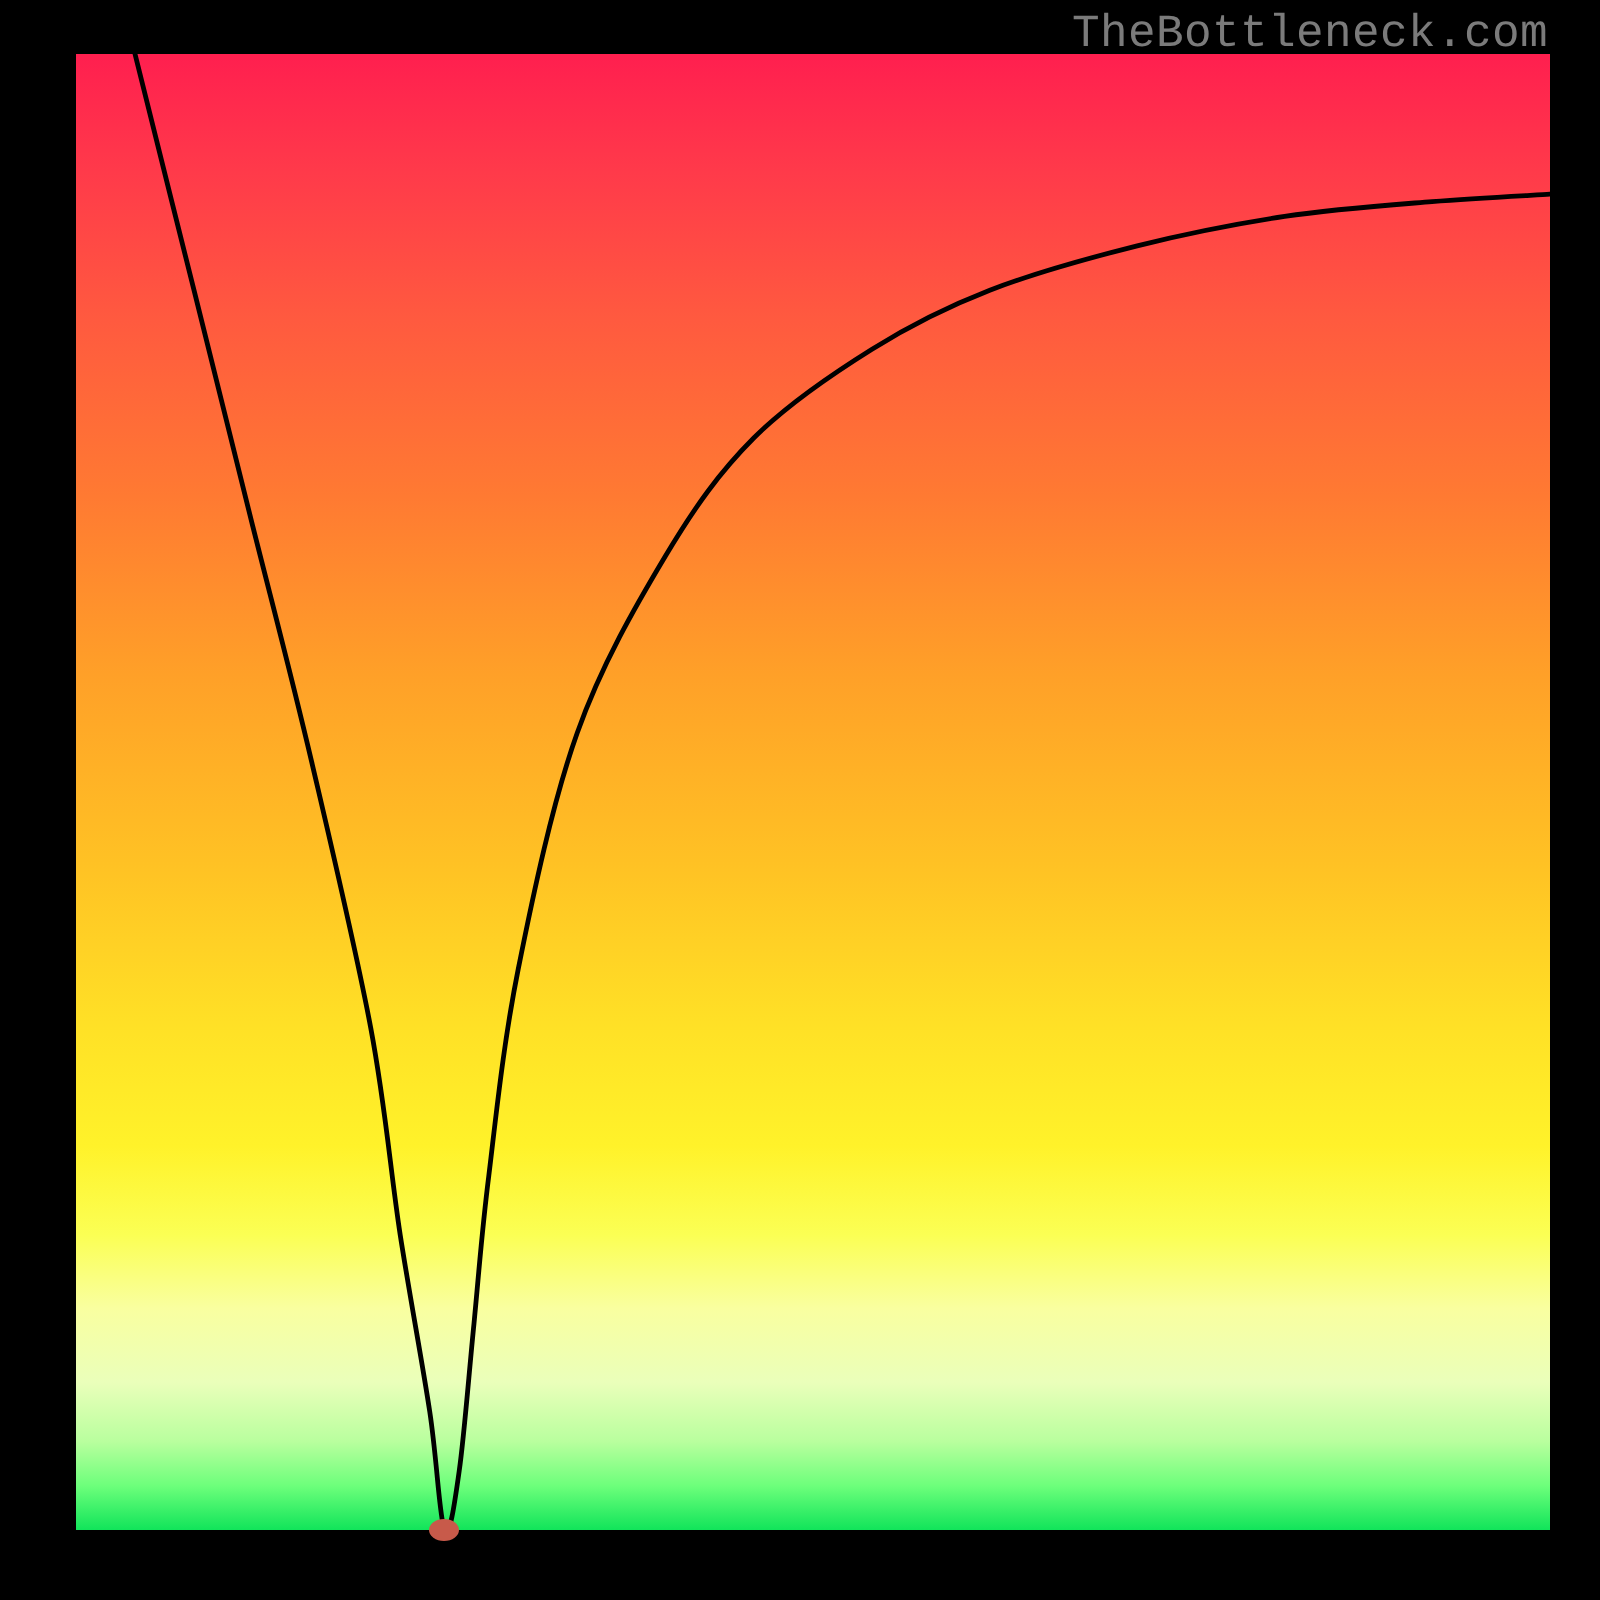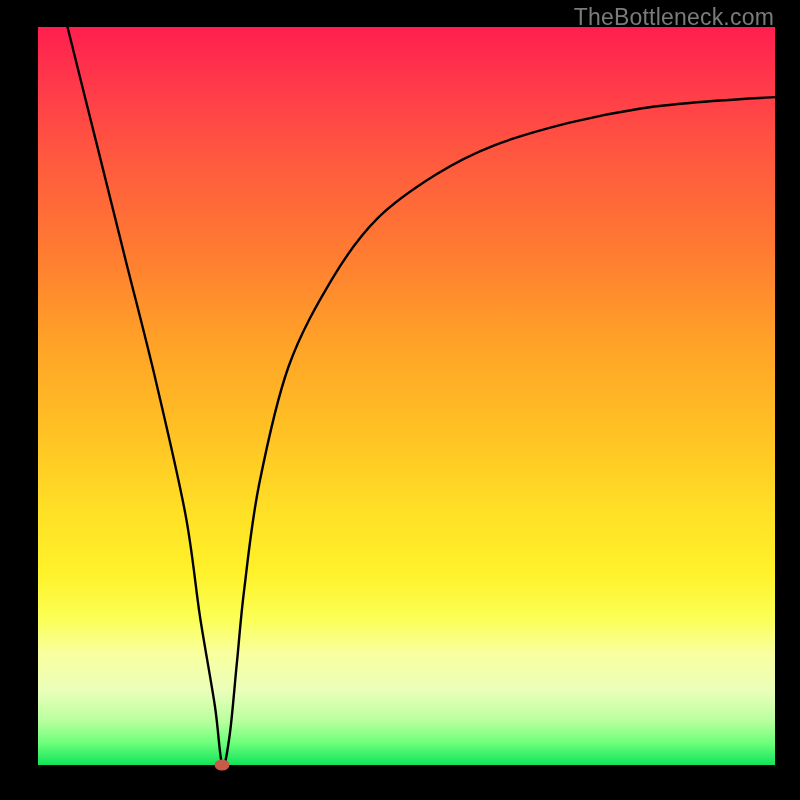--- a/index.html
+++ b/index.html
@@ -37,21 +37,21 @@
       #eaffba 90%,
       #b9ff9e 94%,
       #6dff7b 97%,
       #11e45a 100%
     );
   }
   .watermark {
     position: absolute;
     top: 4px;
     right: 26px;
-    font-family: Liberation Sans, sans-serif;
+    font-family: Liberation Mono, monospace;
     font-size: 23px;
     color: #7b7b7b;
     letter-spacing: 0.2px;
     user-select: none;
   }
   svg.curve {
     position: absolute;
     left: 0;
     top: 0;
     width: 737px;

